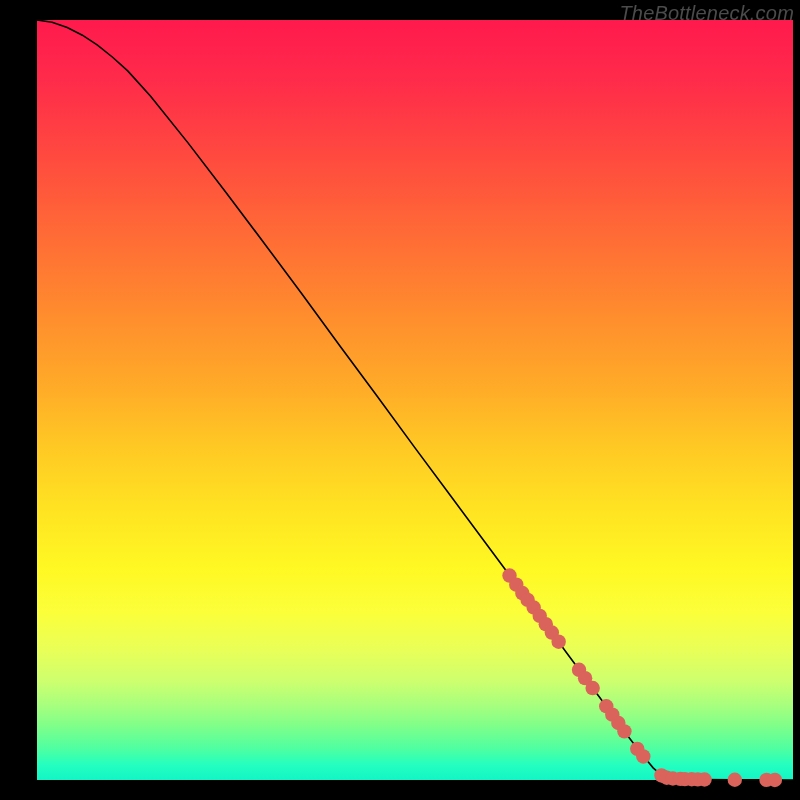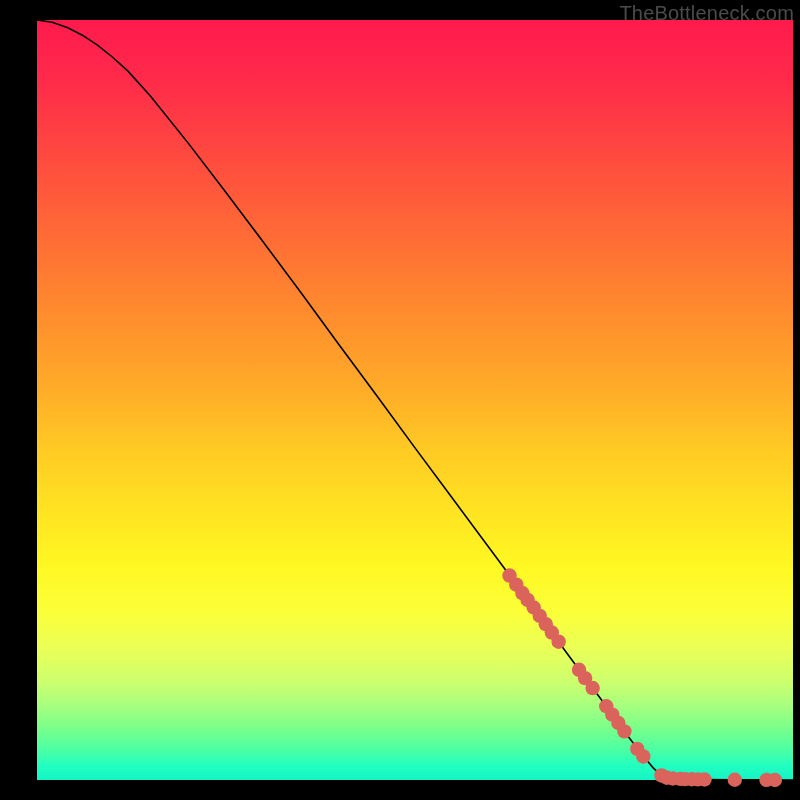--- a/index.html
+++ b/index.html
@@ -45,20 +45,21 @@
     );
   }
   .watermark {
     position: absolute;
     top: 2px;
     right: 6px;
     color: #4b4b4b;
     font-size: 20px;
     letter-spacing: 0.2px;
     user-select: none;
+    font-style: italic;
   }
   svg.curve-layer {
     position: absolute;
     inset: 0;
     width: 100%;
     height: 100%;
     overflow: visible;
   }
   .curve-path {
     fill: none;

